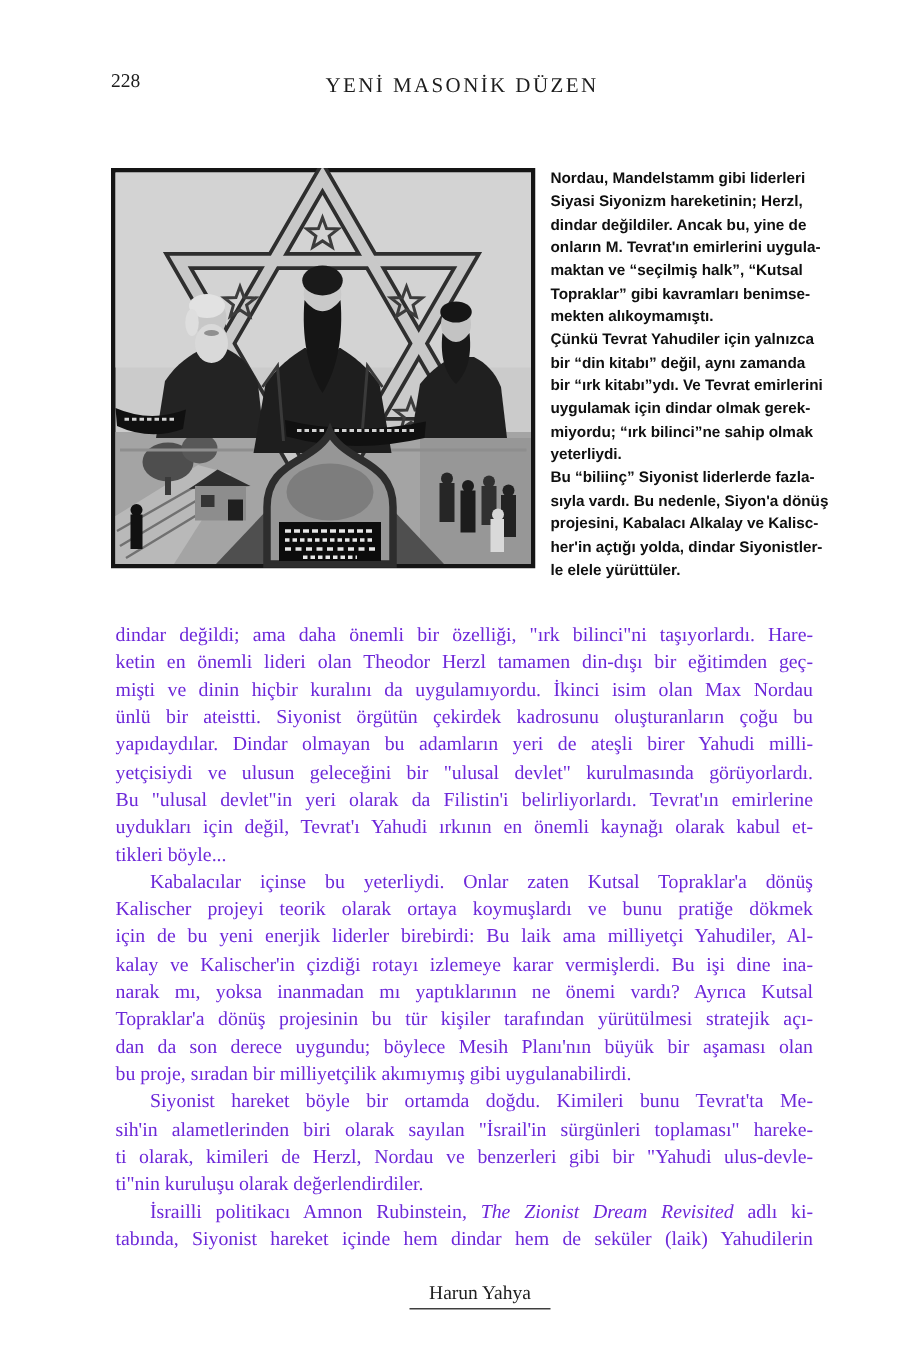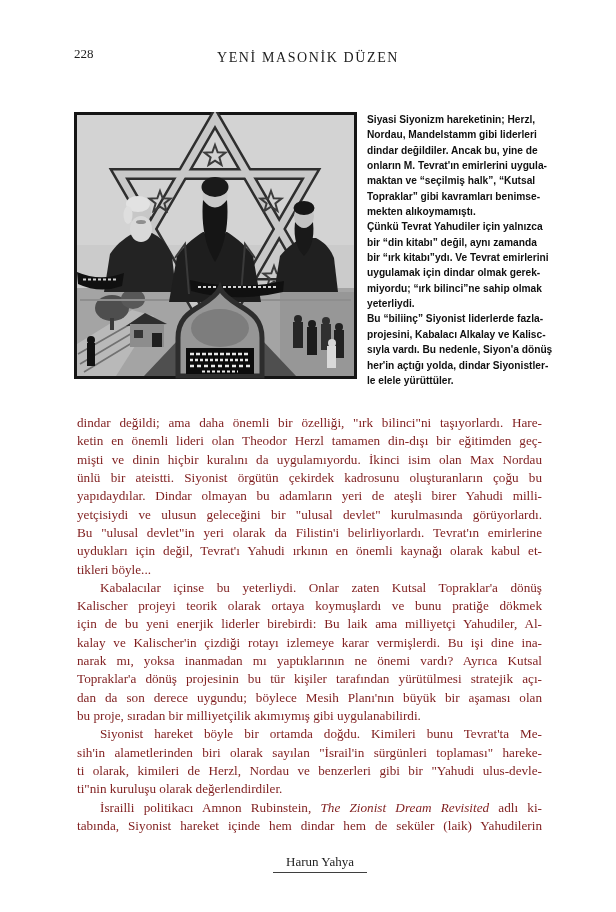--- a/index.html
+++ b/index.html
@@ -28,21 +28,21 @@
     position:absolute; left:367px; top:112px; width:196px;
     font-family:"Liberation Sans", sans-serif;
     font-weight:bold;
     font-size:10.2px; line-height:15.35px;
     color:#101010;
   }
   .cap-line { white-space:nowrap; }
   .body-text {
     position:absolute; left:77px; top:414px; width:465px;
     font-size:13.2px; line-height:18.32px;
-    color:#7f1d1d;
+    color:#6d28d9;
   }
   .bline { white-space:nowrap; text-align:justify; text-align-last:justify; }
   .bline.endline { text-align-last:left; }
   .para.indent .bline:first-child { text-indent:23px; }
   .bline em { font-style:italic; }
   .footer {
     position:absolute; left:0; top:854px; width:616px;
     text-align:center; font-size:13px; color:#222;padding-left:12px;
   }
   .footer .name {
@@ -147,36 +147,36 @@
       <rect x="112" y="236" width="68" height="26" fill="#0c0c0c"></rect>
       <line x1="116" y1="242" x2="176" y2="242" stroke="#e8e8e8" stroke-width="2.4" stroke-dasharray="4,2"></line>
       <line x1="116" y1="248" x2="176" y2="248" stroke="#e8e8e8" stroke-width="2.4" stroke-dasharray="3,2"></line>
       <line x1="116" y1="254" x2="176" y2="254" stroke="#e8e8e8" stroke-width="2.4" stroke-dasharray="4,3"></line>
       <line x1="128" y1="259.5" x2="164" y2="259.5" stroke="#e8e8e8" stroke-width="2.2" stroke-dasharray="3,2"></line>
     </g>
   </svg>
 </div>
 
 <div class="caption">
+    <div class="cap-line">Nordau, Mandelstamm gibi liderleri</div>
     <div class="cap-line">Siyasi Siyonizm hareketinin; Herzl,</div>
-    <div class="cap-line">Nordau, Mandelstamm gibi liderleri</div>
     <div class="cap-line">dindar değildiler. Ancak bu, yine de</div>
     <div class="cap-line">onların M. Tevrat'ın emirlerini uygula-</div>
     <div class="cap-line">maktan ve “seçilmiş halk”, “Kutsal</div>
     <div class="cap-line">Topraklar” gibi kavramları benimse-</div>
     <div class="cap-line">mekten alıkoymamıştı.</div>
     <div class="cap-line">Çünkü Tevrat Yahudiler için yalnızca</div>
     <div class="cap-line">bir “din kitabı” değil, aynı zamanda</div>
     <div class="cap-line">bir “ırk kitabı”ydı. Ve Tevrat emirlerini</div>
     <div class="cap-line">uygulamak için dindar olmak gerek-</div>
     <div class="cap-line">miyordu; “ırk bilinci”ne sahip olmak</div>
     <div class="cap-line">yeterliydi.</div>
     <div class="cap-line">Bu “biliinç” Siyonist liderlerde fazla-</div>
+    <div class="cap-line">sıyla vardı. Bu nedenle, Siyon'a dönüş</div>
     <div class="cap-line">projesini, Kabalacı Alkalay ve Kalisc-</div>
-    <div class="cap-line">sıyla vardı. Bu nedenle, Siyon'a dönüş</div>
     <div class="cap-line">her'in açtığı yolda, dindar Siyonistler-</div>
     <div class="cap-line">le elele yürüttüler.</div>
   </div>
 
 <div class="body-text">
     <div class="para">
       <div class="bline">dindar değildi; ama daha önemli bir özelliği, "ırk bilinci"ni taşıyorlardı. Hare-</div>
       <div class="bline">ketin en önemli lideri olan Theodor Herzl tamamen din-dışı bir eğitimden geç-</div>
       <div class="bline">mişti ve dinin hiçbir kuralını da uygulamıyordu. İkinci isim olan Max Nordau</div>
       <div class="bline">ünlü bir ateistti. Siyonist örgütün çekirdek kadrosunu oluşturanların çoğu bu</div>

